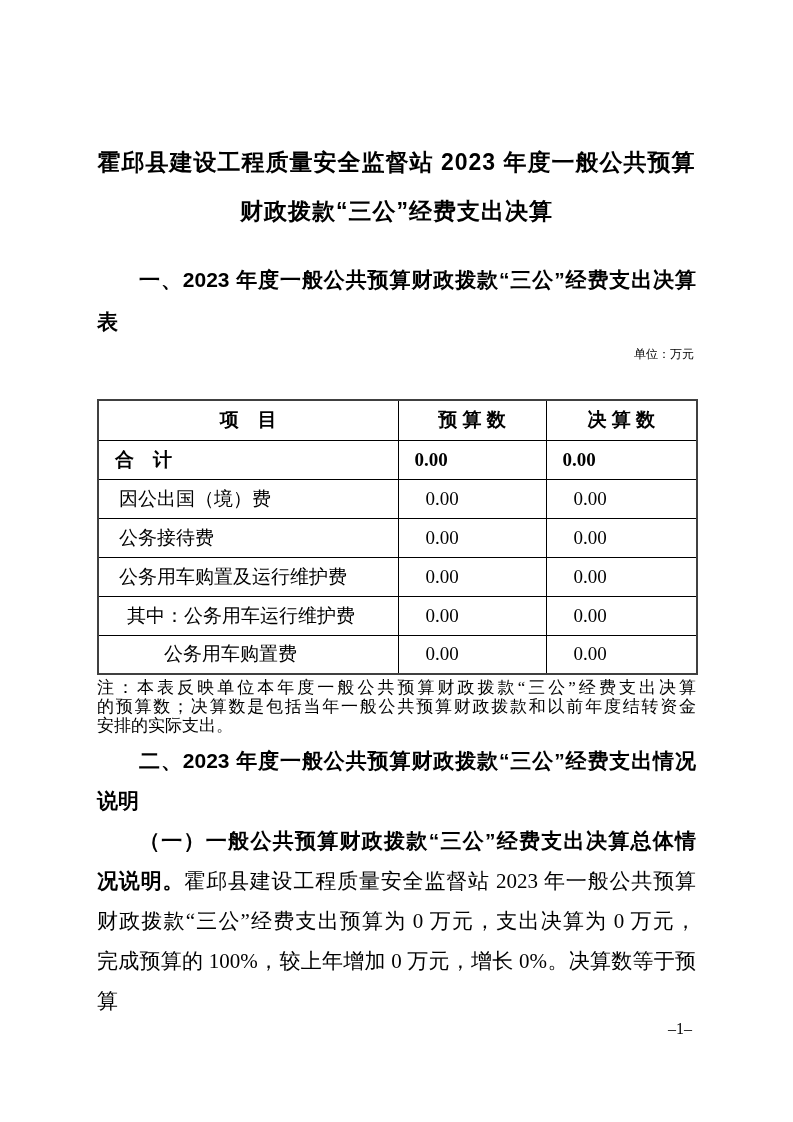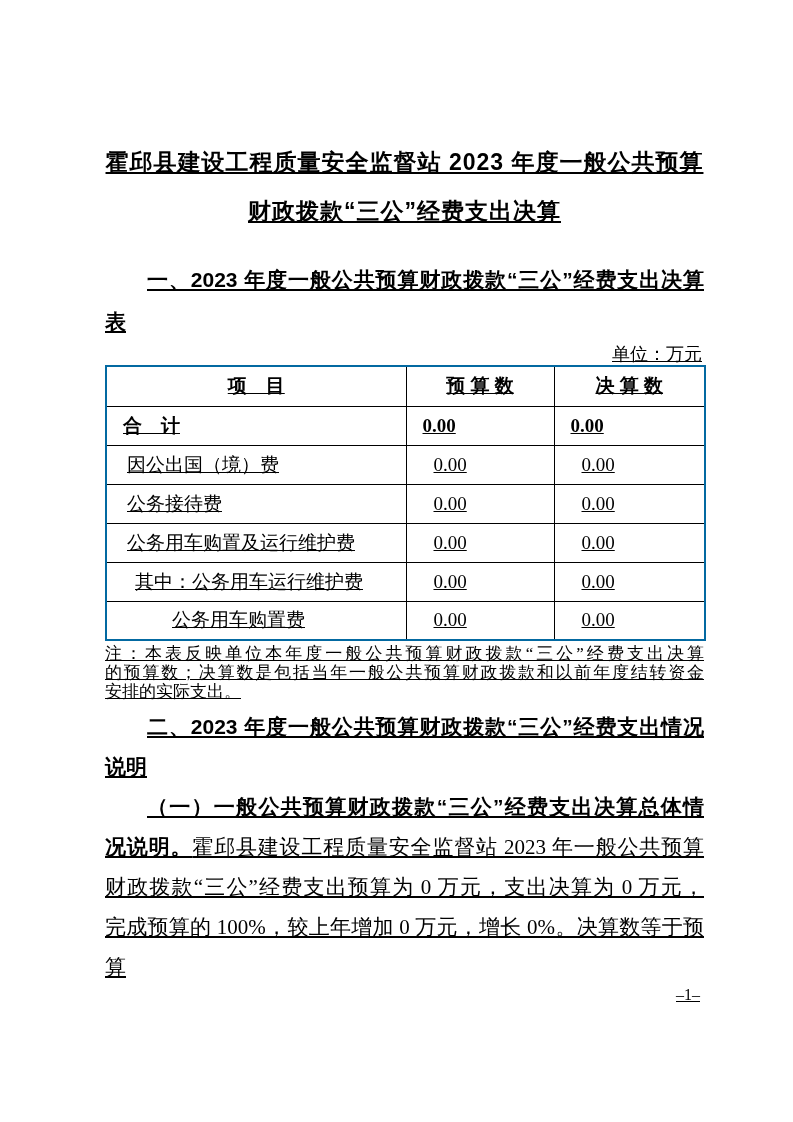--- a/index.html
+++ b/index.html
@@ -6,42 +6,42 @@
   html,body { background:#ffffff; }
   body {
     width:793px; height:1122px;
     font-family:"Liberation Serif","DejaVu Serif",serif;
     color:#000000;
   }
   .page {
     position:relative; width:793px; height:1122px;
     background:#ffffff; overflow:hidden;
   }
-  .content { position:absolute; left:105px; top:0; width:599px;text-decoration:underline; }
+  .content { position:absolute; left:97px; top:0; width:599px; }
 
   .doc-title {
     margin-top:138px; text-align:center;
     font-family:"Liberation Sans","DejaVu Sans",sans-serif;
     font-weight:bold; font-size:23px; line-height:49px; letter-spacing:1px;
   }
 
   .sec-heading {
     margin-top:23px;
     font-family:"Liberation Sans","DejaVu Sans",sans-serif;
     font-weight:bold; font-size:21px; line-height:42px;
   }
   .sec-heading-2 { margin-top:6px; line-height:40px; }
   .indent2 { padding-left:42px; }
   .jlast { text-align:justify; text-align-last:justify; }
 
-  .unit-label { font-size:18px; line-height:22px; text-align:right; padding-right:2px; }
+  .unit-label { font-size:12px; line-height:22px; text-align:right; padding-right:2px; }
 
   table.budget-table {
-    width:599px; 
-    border-collapse:collapse; border:2px solid #0369a1;
+    width:599px; margin-top:34px;
+    border-collapse:collapse; border:2px solid #404040;
     table-layout:fixed;
   }
   .budget-table th, .budget-table td {
     border:1px solid #000000; vertical-align:middle;
     font-size:19px; overflow:hidden; white-space:nowrap;
   }
   .budget-table thead th {
     height:40px; text-align:center; font-weight:bold;
     font-family:"Liberation Sans","DejaVu Sans",sans-serif;
   }

